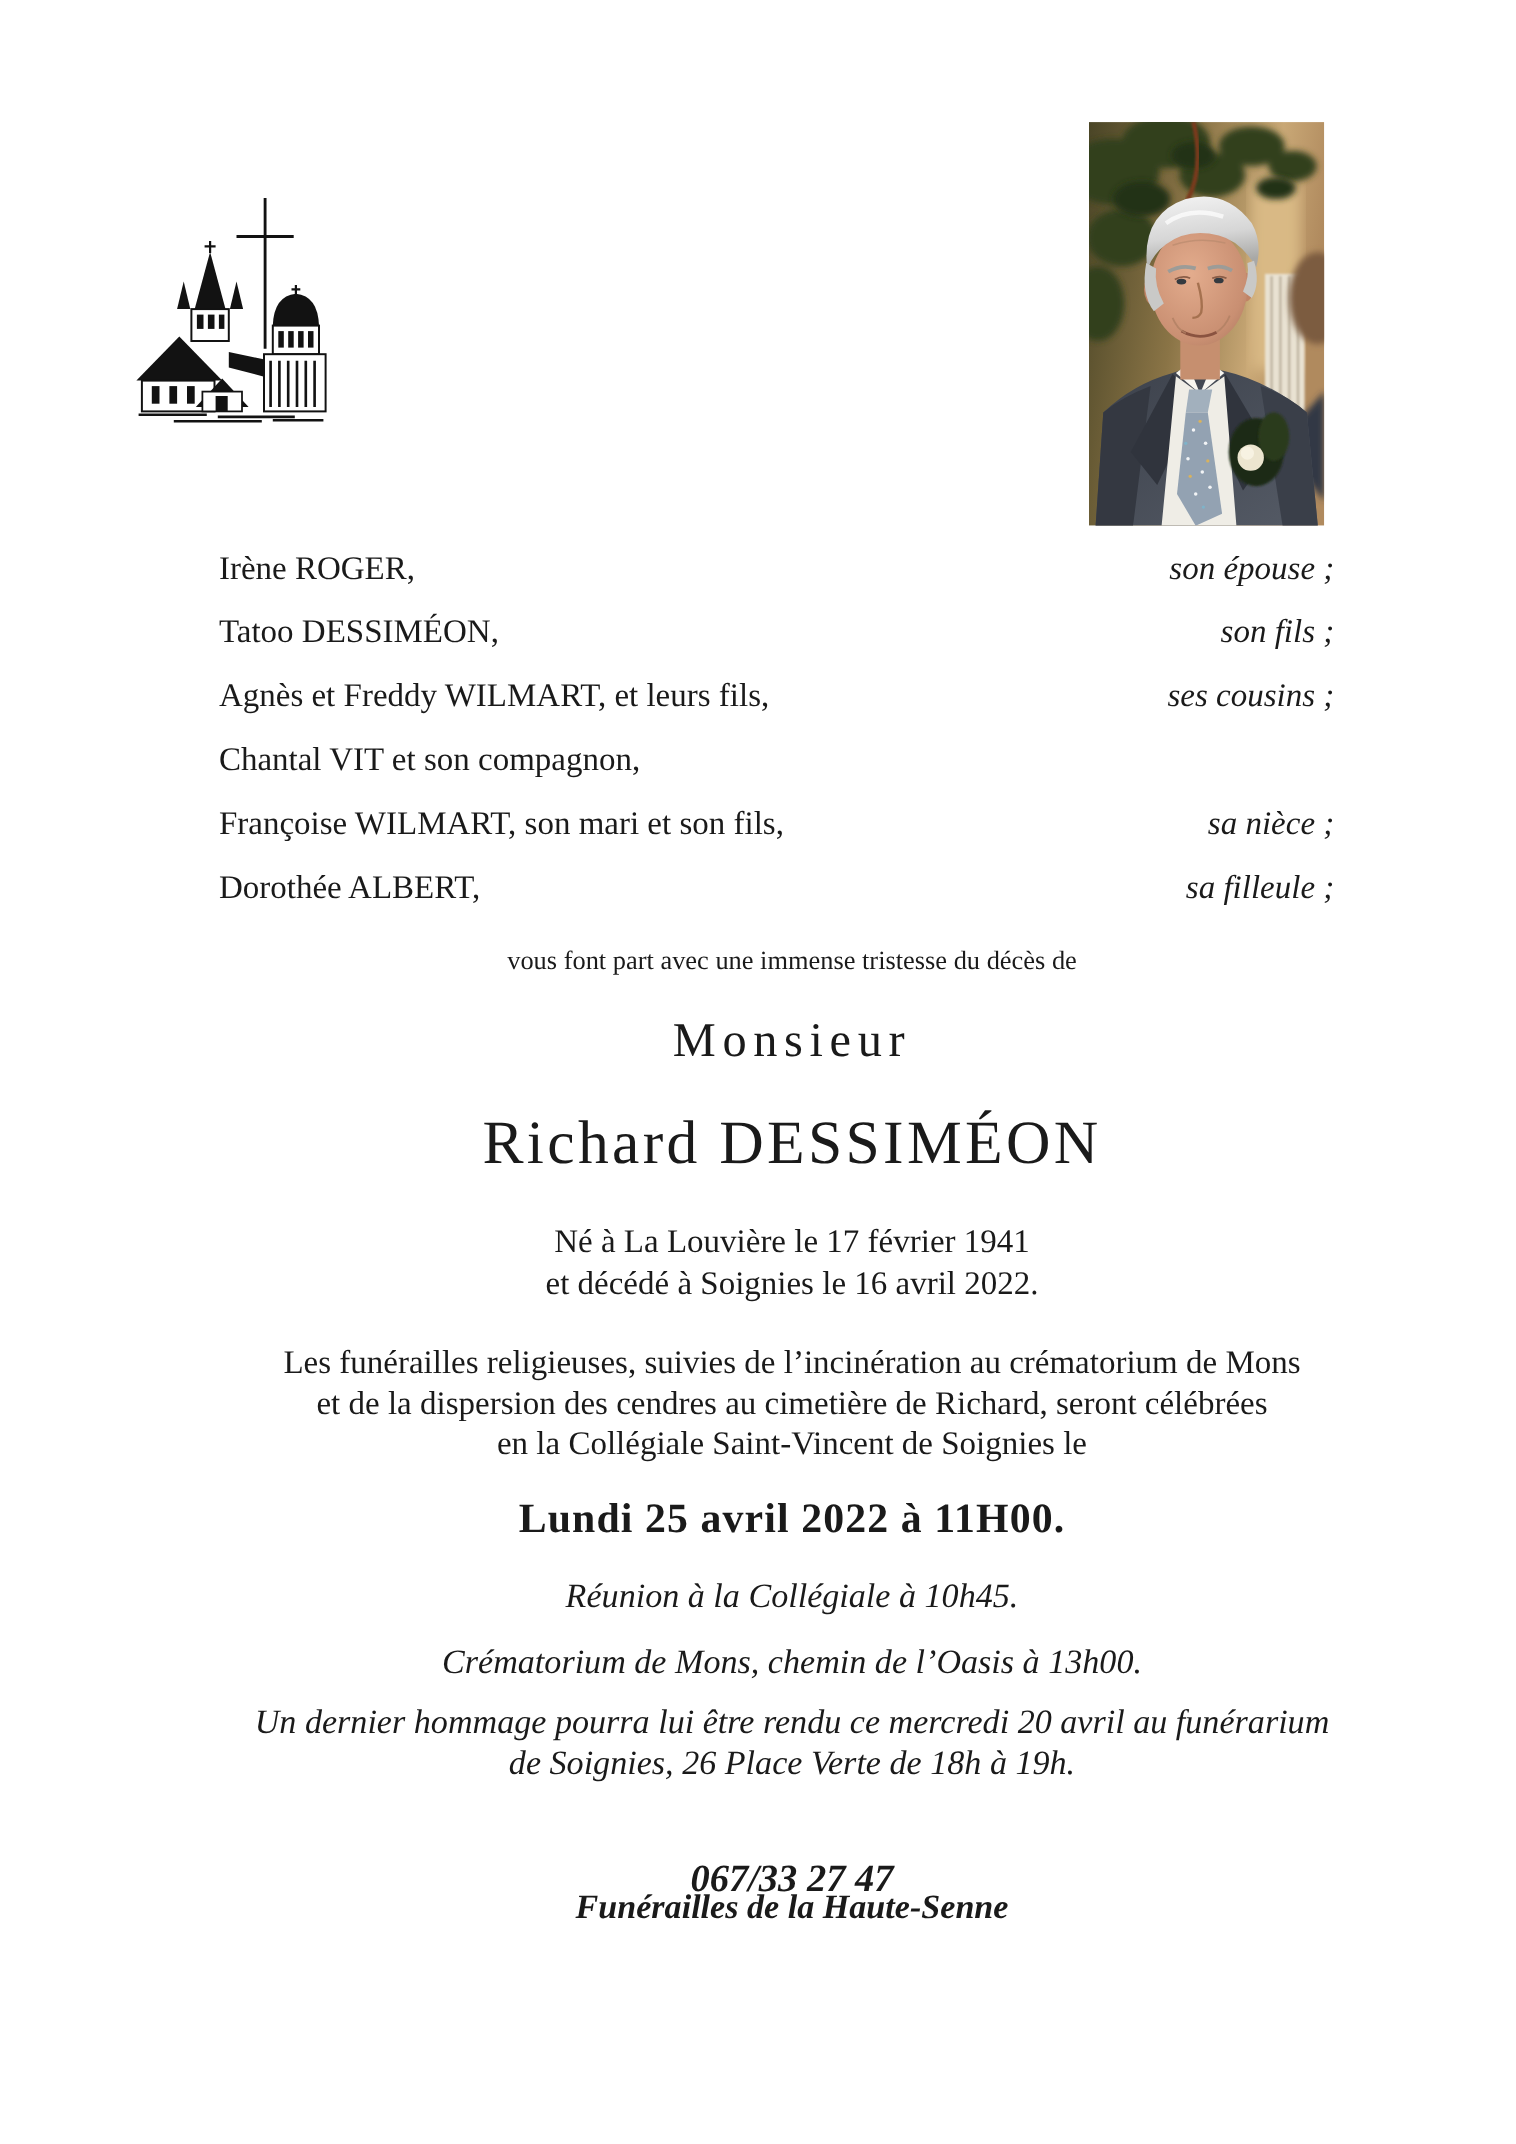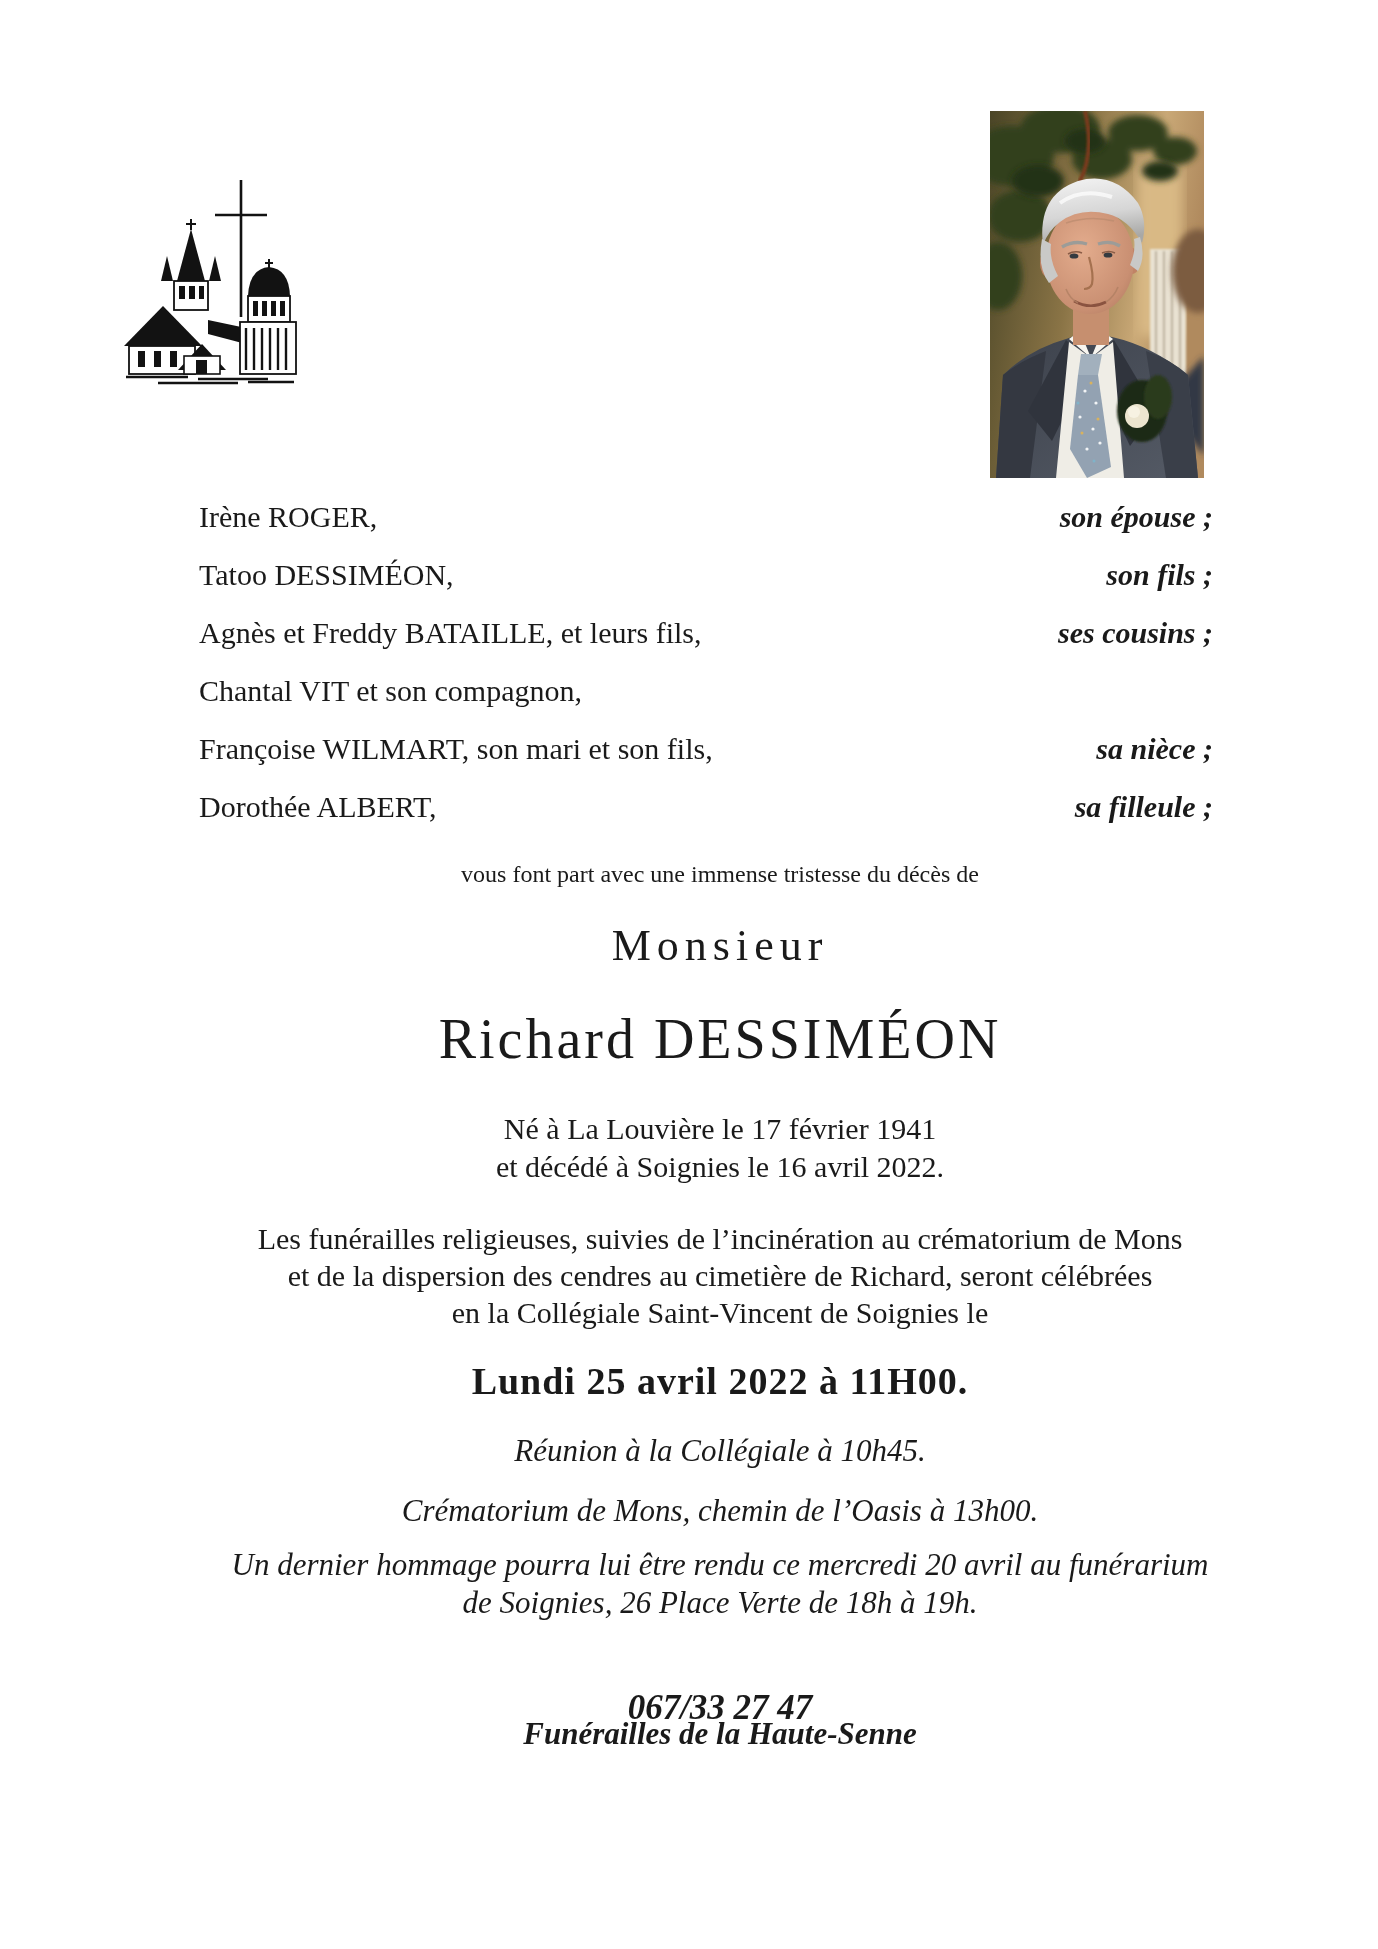--- a/index.html
+++ b/index.html
@@ -12,21 +12,21 @@
     font-family:"Liberation Serif","DejaVu Serif",serif;
     overflow:hidden;
     border-radius:27px;
   }
   
   .church-art{position:absolute;left:118px;top:174px;width:184px;height:216px;}
   .portrait-photo{position:absolute;left:990px;top:111px;width:214px;height:367px;overflow:hidden;}
   
   .family-list{position:absolute;left:199px;right:165px;top:488px;}
   .family-row{display:flex;justify-content:space-between;align-items:baseline;height:58px;line-height:58px;font-size:30px;white-space:nowrap;}
-  .family-relation{font-style:italic;font-weight:bold;}
+  .family-relation{font-style:italic;}
   
   .center-line{position:absolute;left:62px;right:0;text-align:center;}
   .intro{top:855px;font-size:24px;line-height:38px;}
   .title-monsieur{top:923px;font-size:44px;line-height:46px;letter-spacing:6px;}
   .deceased-name{top:1010px;font-size:56px;line-height:58px;letter-spacing:3px;}
   .birth-block{top:1110px;font-size:30px;line-height:38px;}
   .ceremony-block{top:1220px;font-size:30px;line-height:37px;}
   .datetime{top:1360px;font-size:38px;line-height:42px;font-weight:bold;letter-spacing:1px;}
   .meeting{top:1432px;font-size:31px;line-height:38px;font-style:italic;}
   .crematorium{top:1492px;font-size:31px;line-height:38px;font-style:italic;}
@@ -233,21 +233,21 @@
   <div class="family-list">
     <div class="family-row">
       <span>Irène ROGER,</span>
       <span class="family-relation">son épouse ;</span>
     </div>
     <div class="family-row">
       <span>Tatoo DESSIMÉON,</span>
       <span class="family-relation">son fils ;</span>
     </div>
     <div class="family-row">
-      <span>Agnès et Freddy BATAILLE, et leurs fils,</span>
+      <span>Agnès et Freddy WILMART, et leurs fils,</span>
       <span class="family-relation">ses cousins ;</span>
     </div>
     <div class="family-row">
       <span>Chantal VIT et son compagnon,</span>
       <span class="family-relation"></span>
     </div>
     <div class="family-row">
       <span>Françoise WILMART, son mari et son fils,</span>
       <span class="family-relation">sa nièce ;</span>
     </div>

